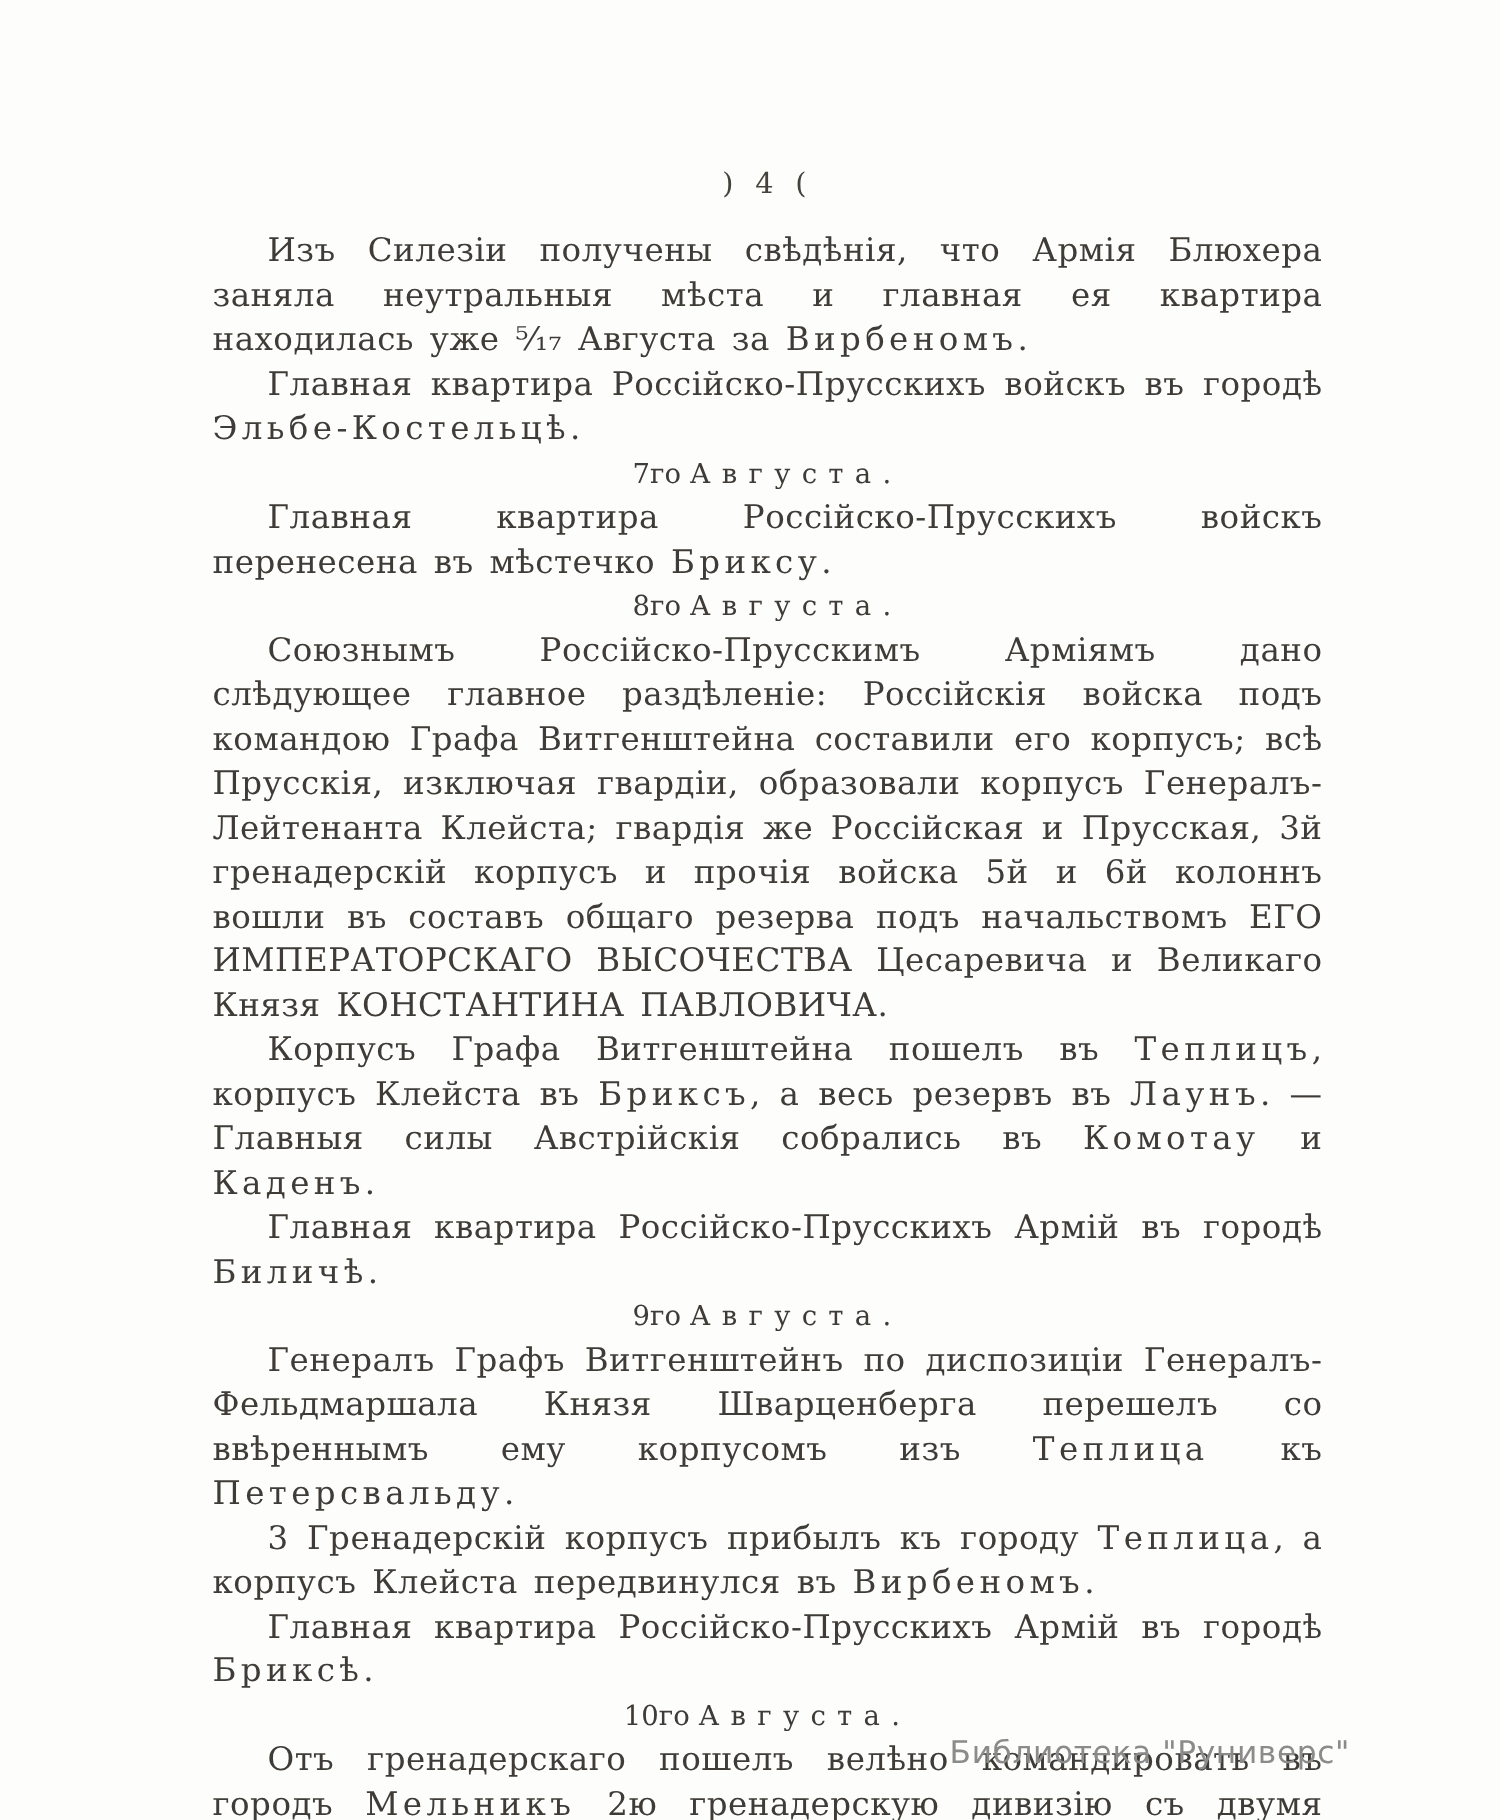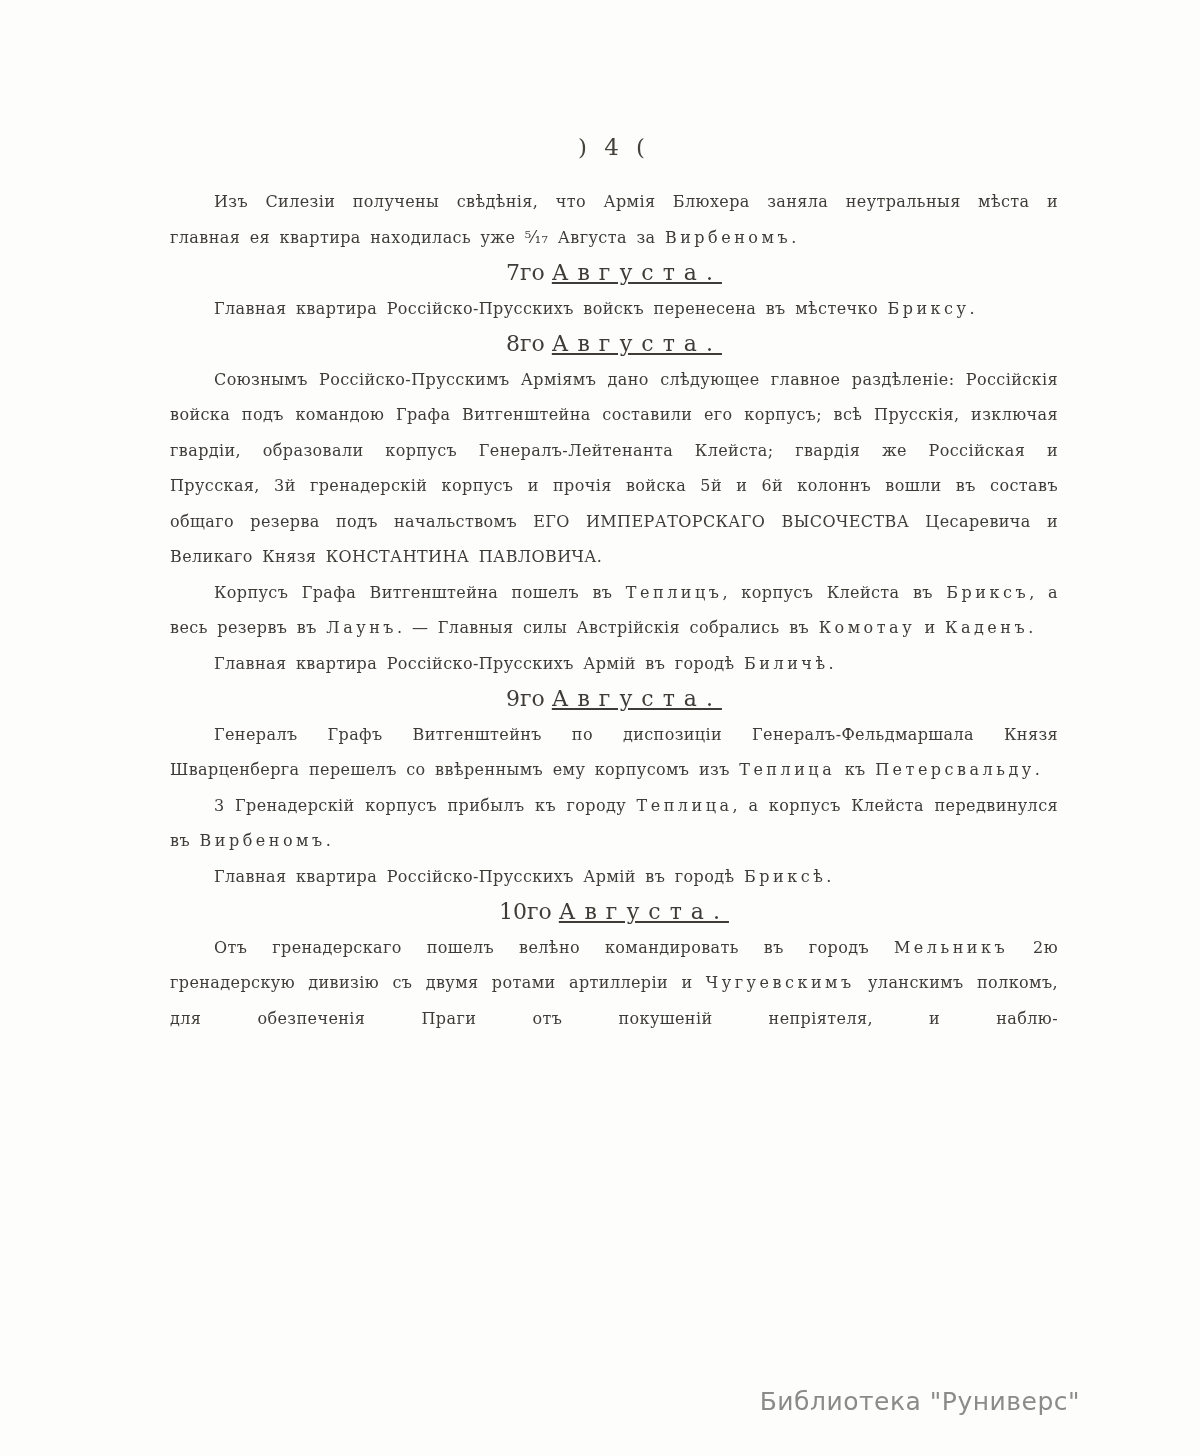--- a/index.html
+++ b/index.html
@@ -26,55 +26,56 @@
   }
   .page-marker {
     text-align: center;
     font-size: 23px;
     letter-spacing: 5px;
     margin-bottom: 24px;
     color: #45423c;
   }
   .para {
     margin: 0;
-    font-size: 16px;
+    font-size: 26px;
     line-height: 35.5px;
     text-align: justify;
     text-indent: 44px;
     word-spacing: 4px;
     letter-spacing: 0.4px;
   }
   .heading {
     margin: 0;
     font-size: 22px;
     line-height: 35.5px;
     text-align: center;
     color: #3f3c37;
   }
-  .wide { letter-spacing: 9px; text-decoration: underline; }
+  .wide { letter-spacing: 9px; }
   .spaced { letter-spacing: 3.5px; }
   .fill-last { text-align-last: justify; }
   .watermark {
     position: absolute;
     right: 120px;
     bottom: 40px;
     font-family: "DejaVu Sans", sans-serif;
     font-size: 25px;
     color: #8b8b8b;
     letter-spacing: 0.5px;
   }
 </style>
 </head>
 <body>
 
 <div class="page">
   <div class="text-block">
     <div class="page-marker">) 4 (</div>
     <div>
         <p class="para"><span>Изъ Силезіи получены свѣдѣнія, что Армія Блюхера заняла неутральныя мѣста и главная ея квартира находилась уже ⁵⁄₁₇ Августа за </span><span class="spaced">Вирбеномъ</span><span>.</span></p>
+        <p class="para"><span>Главная квартира Россійско-Прусскихъ войскъ въ городѣ </span><span class="spaced">Эльбе-Костельцѣ</span><span>.</span></p>
         <div class="heading"><span>7го </span><span class="wide">Августа.</span></div>
         <p class="para"><span>Главная квартира Россійско-Прусскихъ войскъ перенесена въ мѣстечко </span><span class="spaced">Бриксу</span><span>.</span></p>
         <div class="heading"><span>8го </span><span class="wide">Августа.</span></div>
         <p class="para"><span>Союзнымъ Россійско-Прусскимъ Арміямъ дано слѣдующее главное раздѣленіе: Россійскія войска подъ командою Графа Витгенштейна составили его корпусъ; всѣ Прусскія, изключая гвардіи, образовали корпусъ Генералъ-Лейтенанта Клейста; гвардія же Россійская и Прусская, 3й гренадерскій корпусъ и прочія войска 5й и 6й колоннъ вошли въ составъ общаго резерва подъ начальствомъ ЕГО ИМПЕРАТОРСКАГО ВЫСОЧЕСТВА Цесаревича и Великаго Князя КОНСТАНТИНА ПАВЛОВИЧА.</span></p>
         <p class="para"><span>Корпусъ Графа Витгенштейна пошелъ въ </span><span class="spaced">Теплицъ</span><span>, корпусъ Клейста въ </span><span class="spaced">Бриксъ</span><span>, а весь резервъ въ </span><span class="spaced">Лаунъ</span><span>. — Главныя силы Австрійскія собрались въ </span><span class="spaced">Комотау</span><span> и </span><span class="spaced">Каденъ</span><span>.</span></p>
         <p class="para"><span>Главная квартира Россійско-Прусскихъ Армій въ городѣ </span><span class="spaced">Биличѣ</span><span>.</span></p>
         <div class="heading"><span>9го </span><span class="wide">Августа.</span></div>
         <p class="para"><span>Генералъ Графъ Витгенштейнъ по диспозиціи Генералъ-Фельдмаршала Князя Шварценберга перешелъ со ввѣреннымъ ему корпусомъ изъ </span><span class="spaced">Теплица</span><span> къ </span><span class="spaced">Петерсвальду</span><span>.</span></p>
         <p class="para"><span>3 Гренадерскій корпусъ прибылъ къ городу </span><span class="spaced">Теплица</span><span>, а корпусъ Клейста передвинулся въ </span><span class="spaced">Вирбеномъ</span><span>.</span></p>
         <p class="para"><span>Главная квартира Россійско-Прусскихъ Армій въ городѣ </span><span class="spaced">Бриксѣ</span><span>.</span></p>

